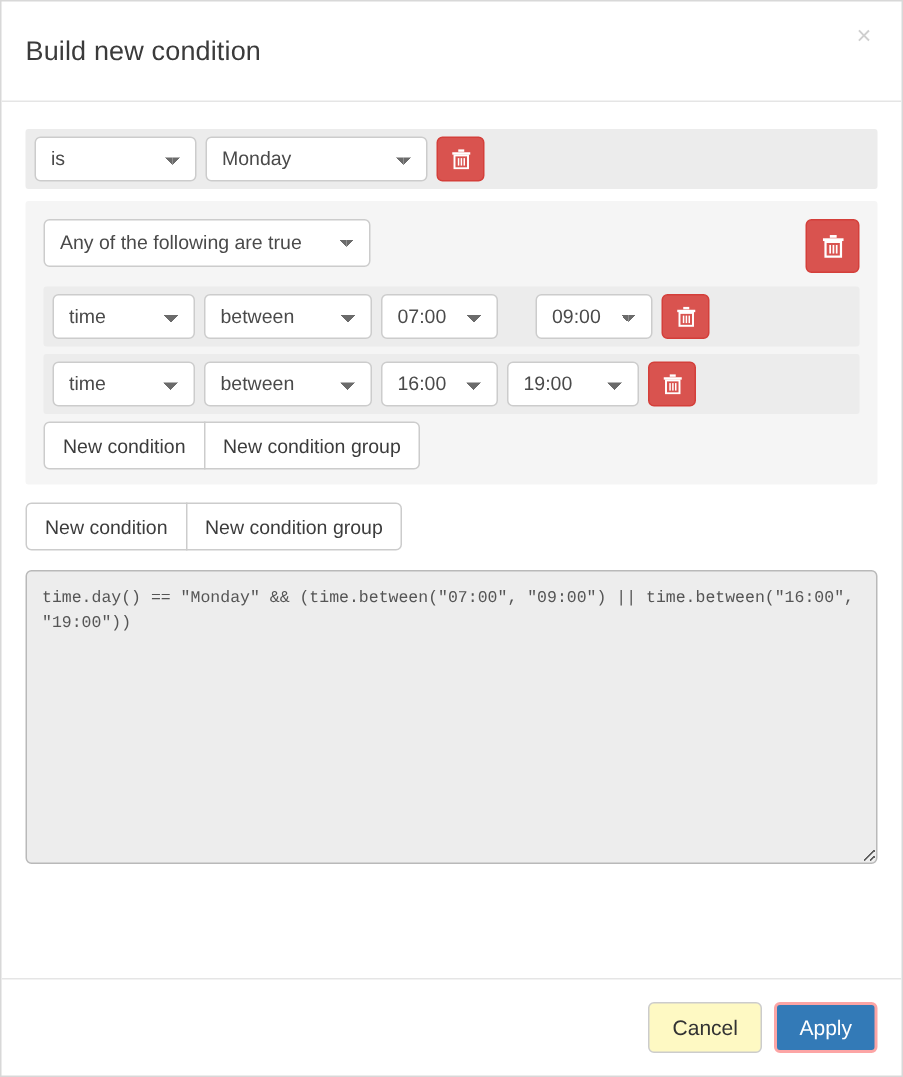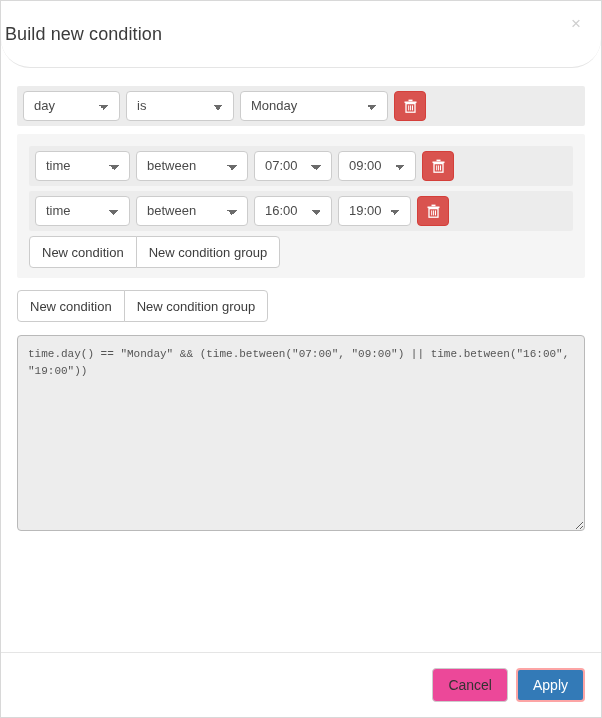--- a/index.html
+++ b/index.html
@@ -24,25 +24,24 @@
     display: flex;
     flex-direction: column;
     overflow: hidden;
   }
   
   .modal-header {
     position: relative;
     height: 67px;
     box-sizing: border-box;
     border-bottom: 1px solid #e5e5e5;
-    padding: 0 4px;
+    padding: 0 16px;
     display: flex;
     align-items: center;
     flex: none;
-    border-radius: 29px;
   }
   .modal-title {
     font-size: 18px;
     font-weight: normal;
     color: #3b3b3b;
     letter-spacing: .1px;
   }
   .close-btn {
     position: absolute;
     right: 14px;
@@ -200,21 +199,21 @@
   .btn-footer {
     height: 34px;
     padding: 0 15px;
     font-size: 14px;
     border-radius: 4px;
     cursor: pointer;
     font-family: "Liberation Sans", sans-serif;
     box-sizing: border-box;
   }
   .btn-default {
-    background: #ec4899;
+    background: #fef9c3;
     border: 1px solid #cccccc;
     color: #333333;
   }
   .btn-primary {
     background: #337ab7;
     border: 2px solid #fca5a5;
     color: #ffffff;
   }
 </style>
 </head>
@@ -226,55 +225,67 @@
     <div class="modal-title">Build new condition</div>
     <button class="close-btn">×</button>
   </div>
 
   <div class="modal-body">
 
     <div class="top-level">
 
 
       <div class="rule-row">
-        <select class="sel" style="width:97px;">
-          <option>day</option>
-        </select>
         <select class="sel" style="width:108px;">
           <option>is</option>
         </select>
         <select class="sel" style="width:148px;">
           <option>Monday</option>
         </select>
         <button class="btn-trash" title="delete">
           <svg width="13" height="14" viewBox="0 0 13 14" aria-hidden="true">
             <rect x="0.5" y="2.5" width="12" height="1.6" fill="#ffffff"></rect>
             <rect x="4.5" y="0.6" width="4" height="1.6" fill="#ffffff"></rect>
             <rect x="2" y="4.6" width="9" height="8.6" fill="none" stroke="#ffffff" stroke-width="1.3"></rect>
             <rect x="4.2" y="6.4" width="1" height="5" fill="#ffffff"></rect>
             <rect x="6.1" y="6.4" width="1" height="5" fill="#ffffff"></rect>
             <rect x="8" y="6.4" width="1" height="5" fill="#ffffff"></rect>
           </svg>
         </button>
       </div>
 
       <div class="cond-group">
 
+        <div class="group-head">
+          <select class="sel" style="width:218px;height:32px;line-height:30px;">
+            <option>Any of the following are true</option>
+          </select>
+          <button class="btn-trash" title="delete">
+            <svg width="15" height="16" viewBox="0 0 13 14" aria-hidden="true">
+              <rect x="0.5" y="2.5" width="12" height="1.6" fill="#ffffff"></rect>
+              <rect x="4.5" y="0.6" width="4" height="1.6" fill="#ffffff"></rect>
+              <rect x="2" y="4.6" width="9" height="8.6" fill="none" stroke="#ffffff" stroke-width="1.3"></rect>
+              <rect x="4.2" y="6.4" width="1" height="5" fill="#ffffff"></rect>
+              <rect x="6.1" y="6.4" width="1" height="5" fill="#ffffff"></rect>
+              <rect x="8" y="6.4" width="1" height="5" fill="#ffffff"></rect>
+            </svg>
+          </button>
+        </div>
 
         <div class="rule-row">
           <select class="sel" style="width:95px;">
             <option>time</option>
           </select>
           <select class="sel" style="width:112px;">
             <option>between</option>
           </select>
           <select class="sel" style="width:78px;">
             <option>07:00</option>
           </select>
-          <select class="sel" style="width:78px;">
+          <select class="sel" style="width:78px;margin-left:19px;">
             <option>09:00</option>
           </select>
           <button class="btn-trash" title="delete">
             <svg width="13" height="14" viewBox="0 0 13 14" aria-hidden="true">
               <rect x="0.5" y="2.5" width="12" height="1.6" fill="#ffffff"></rect>
               <rect x="4.5" y="0.6" width="4" height="1.6" fill="#ffffff"></rect>
               <rect x="2" y="4.6" width="9" height="8.6" fill="none" stroke="#ffffff" stroke-width="1.3"></rect>
               <rect x="4.2" y="6.4" width="1" height="5" fill="#ffffff"></rect>
               <rect x="6.1" y="6.4" width="1" height="5" fill="#ffffff"></rect>
               <rect x="8" y="6.4" width="1" height="5" fill="#ffffff"></rect>
@@ -285,21 +296,21 @@
         <div class="rule-row">
           <select class="sel" style="width:95px;">
             <option>time</option>
           </select>
           <select class="sel" style="width:112px;">
             <option>between</option>
           </select>
           <select class="sel" style="width:78px;">
             <option>16:00</option>
           </select>
-          <select class="sel" style="width:73px;">
+          <select class="sel" style="width:88px;">
             <option>19:00</option>
           </select>
           <button class="btn-trash" title="delete">
             <svg width="13" height="14" viewBox="0 0 13 14" aria-hidden="true">
               <rect x="0.5" y="2.5" width="12" height="1.6" fill="#ffffff"></rect>
               <rect x="4.5" y="0.6" width="4" height="1.6" fill="#ffffff"></rect>
               <rect x="2" y="4.6" width="9" height="8.6" fill="none" stroke="#ffffff" stroke-width="1.3"></rect>
               <rect x="4.2" y="6.4" width="1" height="5" fill="#ffffff"></rect>
               <rect x="6.1" y="6.4" width="1" height="5" fill="#ffffff"></rect>
               <rect x="8" y="6.4" width="1" height="5" fill="#ffffff"></rect>

